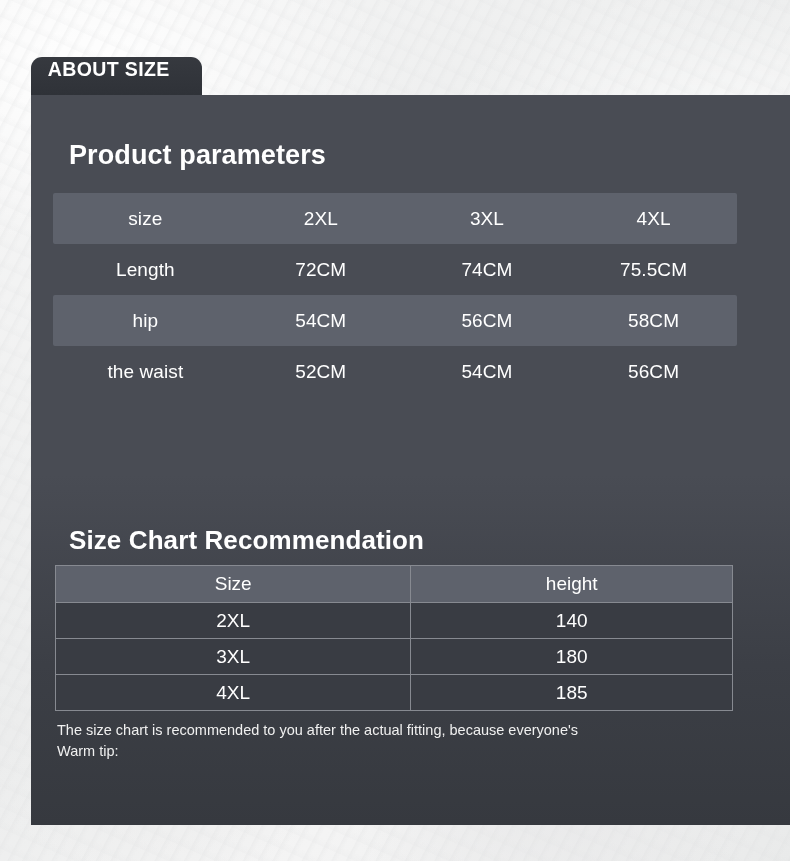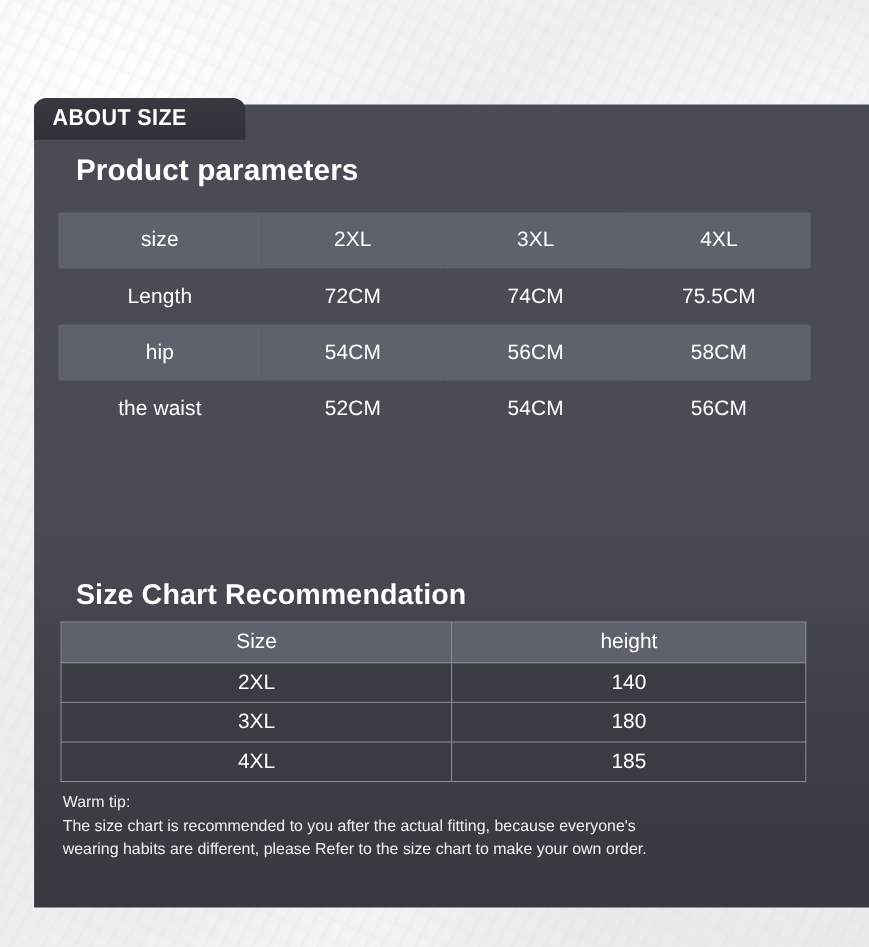--- a/index.html
+++ b/index.html
@@ -35,30 +35,28 @@
     background-image:
       repeating-linear-gradient(118deg, rgba(255,255,255,0) 0px, rgba(255,255,255,0) 7px, rgba(220,221,222,0.45) 8px, rgba(255,255,255,0) 13px),
       repeating-linear-gradient(24deg,  rgba(255,255,255,0) 0px, rgba(255,255,255,0) 11px, rgba(223,224,225,0.32) 12px, rgba(255,255,255,0) 19px);
   }
 
   
   .tab {
     position: absolute;
     left: 31px;
     top: 57px;
-    width: 192px;
+    width: 171px;
     height: 38px;
     background: linear-gradient(180deg, #36393f 0%, #2f3238 100%);
     border-top-left-radius: 11px;
     border-top-right-radius: 11px;
     box-sizing: border-box;
     display: flex;
-    align-items: center;
     z-index: 3;
-    margin-top: 32px;
   }
   .tab-label {
     color: #ffffff;
     font-size: 21px;
     font-weight: 700;
     letter-spacing: 0.4px;
     padding-left: 18px;
     font-family: "Liberation Sans", sans-serif;
     transform: scaleX(0.93);
     transform-origin: left center;
@@ -251,18 +249,17 @@
         <td>180</td>
       </tr>
       <tr>
         <td>4XL</td>
         <td>185</td>
       </tr>
     </tbody>
   </table>
 
   <div class="tip">
+    <div class="tip-line">The size chart is recommended to you after the actual fitting, because everyone's</div>
     <div class="tip-line">Warm tip:</div>
-    <div class="tip-line">The size chart is recommended to you after the actual fitting, because everyone's</div>
-    <div class="tip-line">wearing habits are different, please Refer to the size chart to make your own order.</div>
   </div>
 
 </div>
 
 </body></html>

